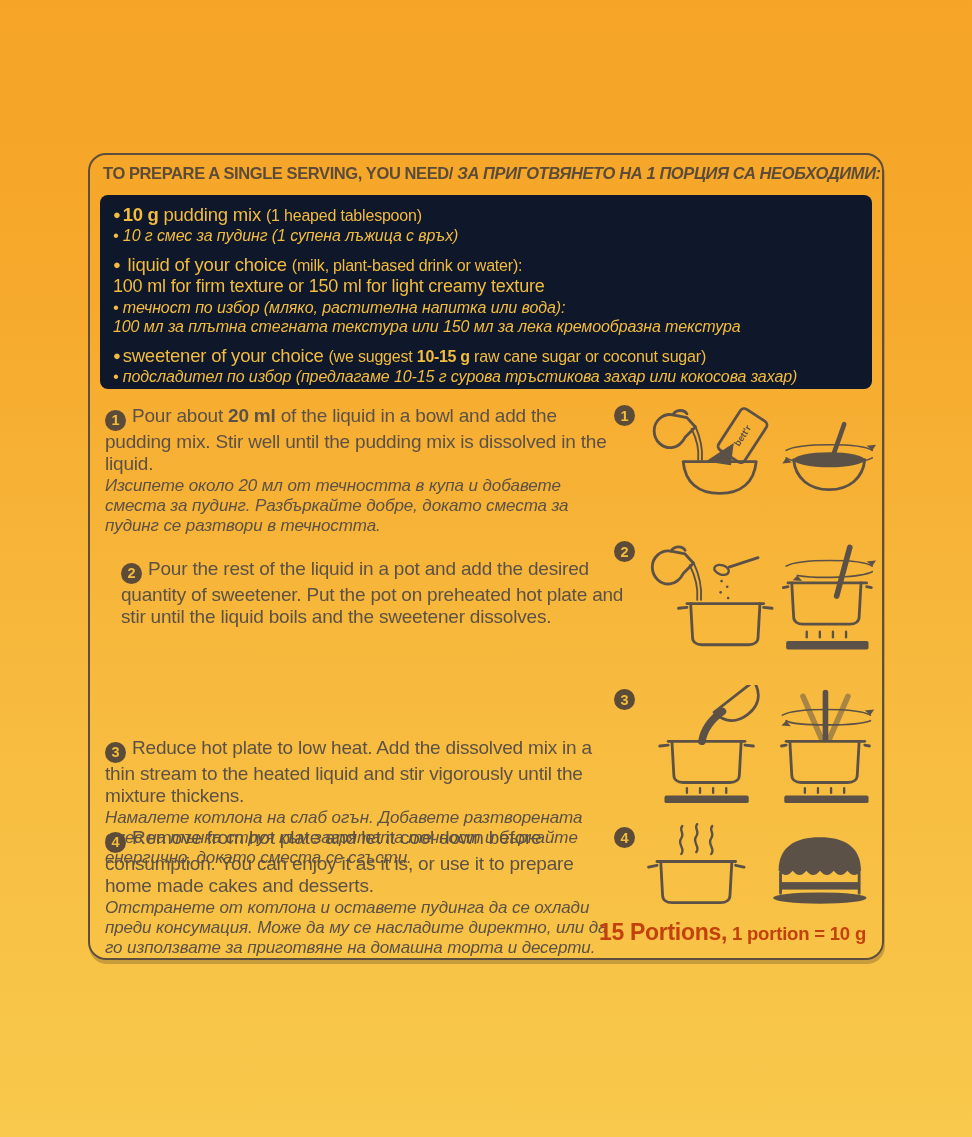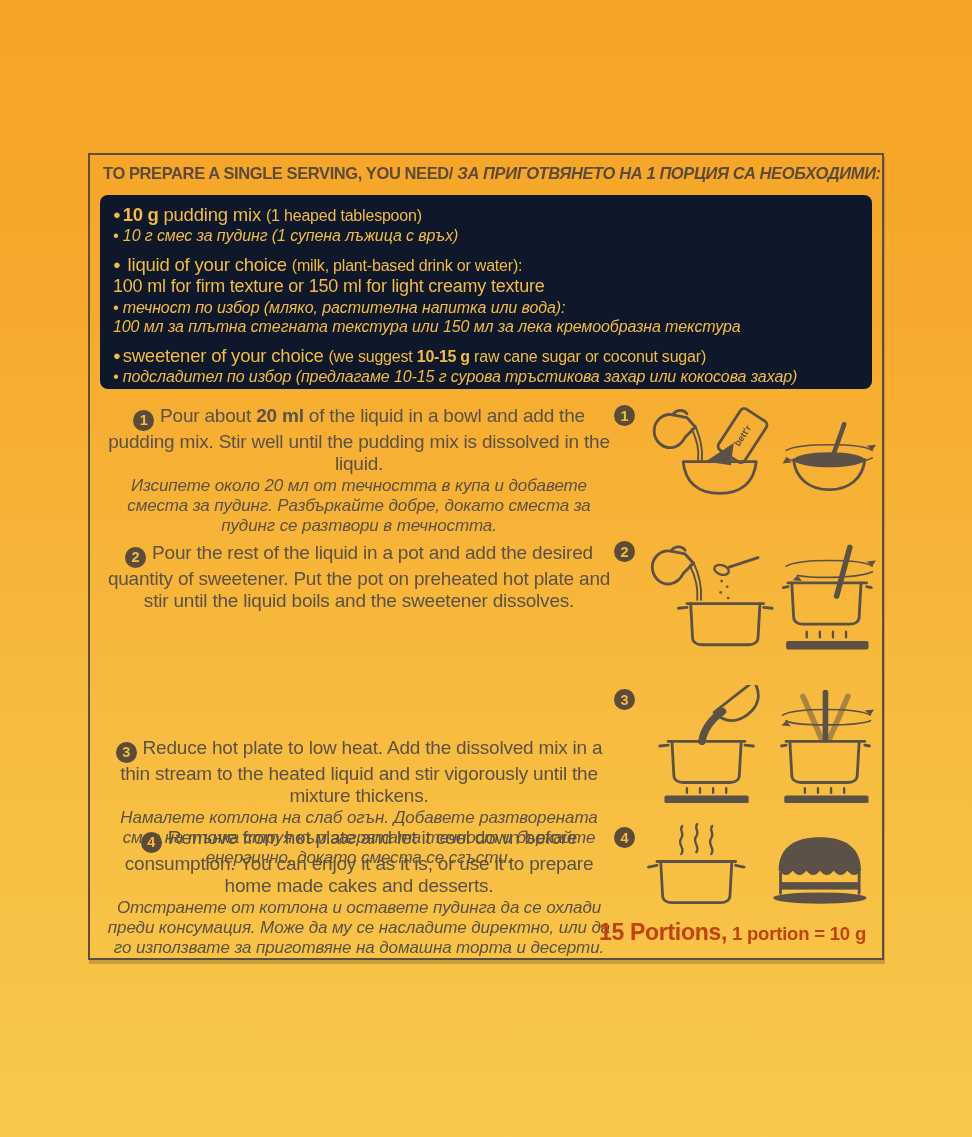--- a/index.html
+++ b/index.html
@@ -4,21 +4,21 @@
 <style>
   html,body{margin:0;padding:0;}
   body{
     width:972px;height:1137px;position:relative;overflow:hidden;
     background:linear-gradient(180deg,#F5A427 0%,#F6A92C 25%,#F7BA3E 60%,#F8C94C 100%);
     font-family:"Liberation Sans",sans-serif;
     -webkit-font-smoothing:antialiased;
   }
   .panel{
     position:absolute;left:88px;top:153px;width:796px;height:807px;
-    border:2.5px solid #5E4E3B;border-radius:0;
+    border:2.5px solid #5E4E3B;border-radius:18px;
     box-shadow:1px 4px 0 rgba(90,70,40,.30);
     box-sizing:border-box;
   }
   .panel-header{
     position:absolute;top:9px;left:13px;right:10px;
     font-size:16.5px;font-weight:bold;color:#5B4B38;
     letter-spacing:-0.4px;white-space:nowrap;
   }
   .panel-header .bg{font-style:italic;}
   .darkbox{
@@ -27,21 +27,21 @@
     padding:9px 13px 8px 13px;color:#F2BC3E;
   }
   .db-en{font-size:18.5px;line-height:1.18;letter-spacing:-0.2px;}
   .db-en .bullet{font-size:13px;vertical-align:2px;margin-right:2px;}
   .db-en b{letter-spacing:-0.3px;}
   .db-note{font-size:16px;}
   .db-bold{font-size:18px;font-weight:normal;line-height:1.2;letter-spacing:-0.2px;}
   .db-bg{font-size:16px;font-style:italic;line-height:1.2;letter-spacing:-0.1px;}
   .db-gap{height:9px;}
   .step{
-    position:absolute;left:15px;width:508px;color:#5C5146;text-align:center;
+    position:absolute;left:15px;width:508px;color:#5C5146;
   }
   .step-en{font-size:19px;line-height:1.17;letter-spacing:-0.2px;}
   .step-bg{font-size:17px;line-height:1.15;font-style:italic;margin-top:1px;letter-spacing:-0.1px;}
   .badge{
     display:inline-flex;align-items:center;justify-content:center;
     width:21px;height:21px;border-radius:50%;
     background:#5B4B38;color:#F3BE3E;
     font-size:14.5px;font-weight:bold;margin-right:6px;vertical-align:-3px;
     font-style:normal;
   }
@@ -74,21 +74,21 @@
     <div class="db-gap"></div>
     <div class="db-en"><span class="bullet">●</span><span>sweetener of your choice </span><span class="db-note">(we suggest </span><b class="db-note">10-15 g</b><span class="db-note"> raw cane sugar or coconut sugar)</span></div>
     <div class="db-bg">• подсладител по избор (предлагаме 10-15 г сурова тръстикова захар или кокосова захар)</div>
   </div>
 
   <div class="step" style="top:250px;">
     <div class="step-en"><span class="badge">1</span><span>Pour about </span><b>20 ml</b><span> of the liquid in a bowl and add the pudding mix. Stir well until the pudding mix is dissolved in the liquid.</span></div>
     <div class="step-bg">Изсипете около 20 мл от течността в купа и добавете сместа за пудинг. Разбъркайте добре, докато сместа за пудинг се разтвори в течността.</div>
   </div>
 
-  <div class="step" style="top:387px;">
+  <div class="step" style="top:403px;margin-left:16px;">
     <div class="step-en"><span class="badge">2</span><span>Pour the rest of the liquid in a pot and add the desired quantity of sweetener. Put the pot on preheated hot plate and stir until the liquid boils and the sweetener dissolves.</span><b></b><span></span></div>
   </div>
 
   <div class="step" style="top:542px;margin-top:40px;">
     <div class="step-en"><span class="badge">3</span><span>Reduce hot plate to low heat. Add the dissolved mix in a thin stream to the heated liquid and stir vigorously until the mixture thickens.</span><b></b><span></span></div>
     <div class="step-bg">Намалете котлона на слаб огън. Добавете разтворената смес на тънка струя към загрятата течност и бъркайте енергично, докато сместа се сгъсти.</div>
   </div>
 
   <div class="step" style="top:672px;">
     <div class="step-en"><span class="badge">4</span><span>Remove from hot plate and let it cool down before consumption. You can enjoy it as it is, or use it to prepare home made cakes and desserts.</span><b></b><span></span></div>

